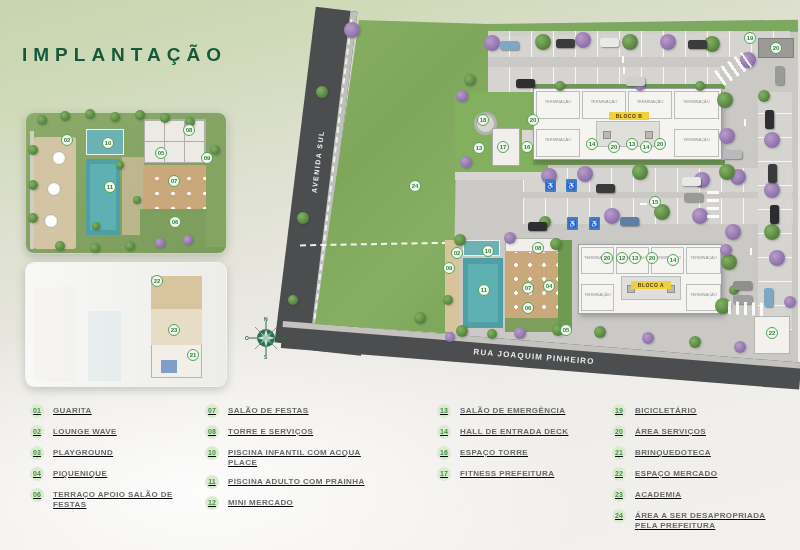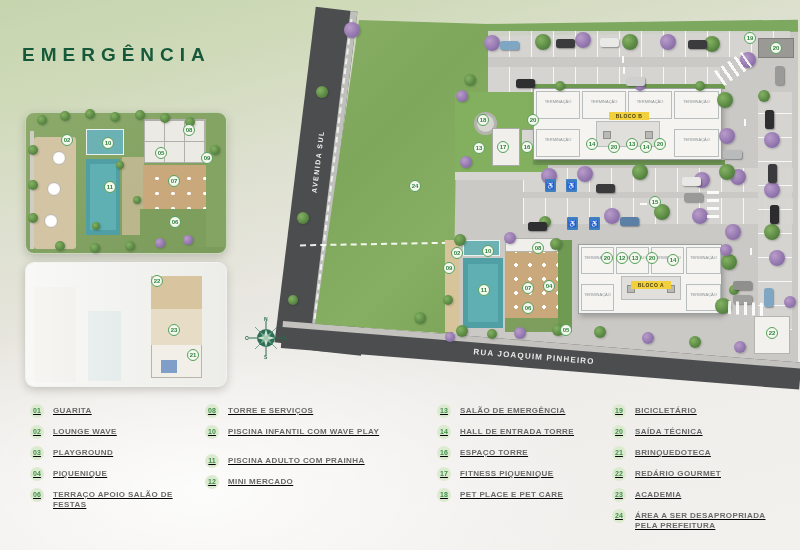--- a/index.html
+++ b/index.html
@@ -130,21 +130,21 @@
   .legend-item.tall{height:22px;}
   .lbadge{flex:0 0 14px;width:14px;height:14px;border-radius:50%;background:#dcead0;
     color:#3f8f4b;font-size:7px;font-weight:700;line-height:14px;text-align:center;margin-right:9px;}
   .llabel{font-size:8px;font-weight:600;color:#69696a;letter-spacing:.4px;line-height:1.25;padding-top:2px;max-width:152px;}
 </style>
 </head>
 <body>
 
 <div class="cloud"></div>
 
-<h1 class="title">EMERGÊNCIA</h1>
+<h1 class="title">IMPLANTAÇÃO</h1>
 
 <div class="plan">
   <div class="abs pavement"></div>
   <div class="abs verge-top"></div>
 
   <div class="abs pstrip stall-h" style="left:465px;top:31px;width:325px;height:26px;"></div>
   <div class="abs pstrip stall-h" style="left:465px;top:67px;width:255px;height:26px;"></div>
   <div class="abs pstrip stall-h" style="left:523px;top:168px;width:270px;height:24px;"></div>
   <div class="abs pstrip stall-h" style="left:523px;top:198px;width:270px;height:26px;"></div>
   <div class="abs pstrip stall-v" style="left:758px;top:92px;width:34px;height:238px;"></div>
@@ -415,74 +415,74 @@
         <span class="lbadge">04</span>
         <span class="llabel">PIQUENIQUE</span>
       </div>
       <div class="legend-item">
         <span class="lbadge">06</span>
         <span class="llabel">TERRAÇO APOIO SALÃO DE FESTAS</span>
       </div>
     </div>
     <div class="legend-col">
       <div class="legend-item">
+        <span class="lbadge">07</span>
+        <span class="llabel">SALÃO DE FESTAS</span>
+      </div>
+      <div class="legend-item">
         <span class="lbadge">08</span>
         <span class="llabel">TORRE E SERVIÇOS</span>
       </div>
       <div class="legend-item tall">
         <span class="lbadge">10</span>
-        <span class="llabel">PISCINA INFANTIL COM WAVE PLAY</span>
+        <span class="llabel">PISCINA INFANTIL COM ACQUA PLACE</span>
       </div>
       <div class="legend-item">
         <span class="lbadge">11</span>
         <span class="llabel">PISCINA ADULTO COM PRAINHA</span>
       </div>
       <div class="legend-item">
         <span class="lbadge">12</span>
         <span class="llabel">MINI MERCADO</span>
       </div>
     </div>
     <div class="legend-col">
       <div class="legend-item">
         <span class="lbadge">13</span>
         <span class="llabel">SALÃO DE EMERGÊNCIA</span>
       </div>
       <div class="legend-item">
         <span class="lbadge">14</span>
-        <span class="llabel">HALL DE ENTRADA TORRE</span>
+        <span class="llabel">HALL DE ENTRADA DECK</span>
       </div>
       <div class="legend-item">
         <span class="lbadge">16</span>
         <span class="llabel">ESPAÇO TORRE</span>
       </div>
       <div class="legend-item">
         <span class="lbadge">17</span>
-        <span class="llabel">FITNESS PIQUENIQUE</span>
-      </div>
-      <div class="legend-item">
-        <span class="lbadge">18</span>
-        <span class="llabel">PET PLACE E PET CARE</span>
+        <span class="llabel">FITNESS PREFEITURA</span>
       </div>
     </div>
     <div class="legend-col">
       <div class="legend-item">
         <span class="lbadge">19</span>
         <span class="llabel">BICICLETÁRIO</span>
       </div>
       <div class="legend-item">
         <span class="lbadge">20</span>
-        <span class="llabel">SAÍDA TÉCNICA</span>
+        <span class="llabel">ÁREA SERVIÇOS</span>
       </div>
       <div class="legend-item">
         <span class="lbadge">21</span>
         <span class="llabel">BRINQUEDOTECA</span>
       </div>
       <div class="legend-item">
         <span class="lbadge">22</span>
-        <span class="llabel">REDÁRIO GOURMET</span>
+        <span class="llabel">ESPAÇO MERCADO</span>
       </div>
       <div class="legend-item">
         <span class="lbadge">23</span>
         <span class="llabel">ACADEMIA</span>
       </div>
       <div class="legend-item tall">
         <span class="lbadge">24</span>
         <span class="llabel">ÁREA A SER DESAPROPRIADA PELA PREFEITURA</span>
       </div>
     </div>

